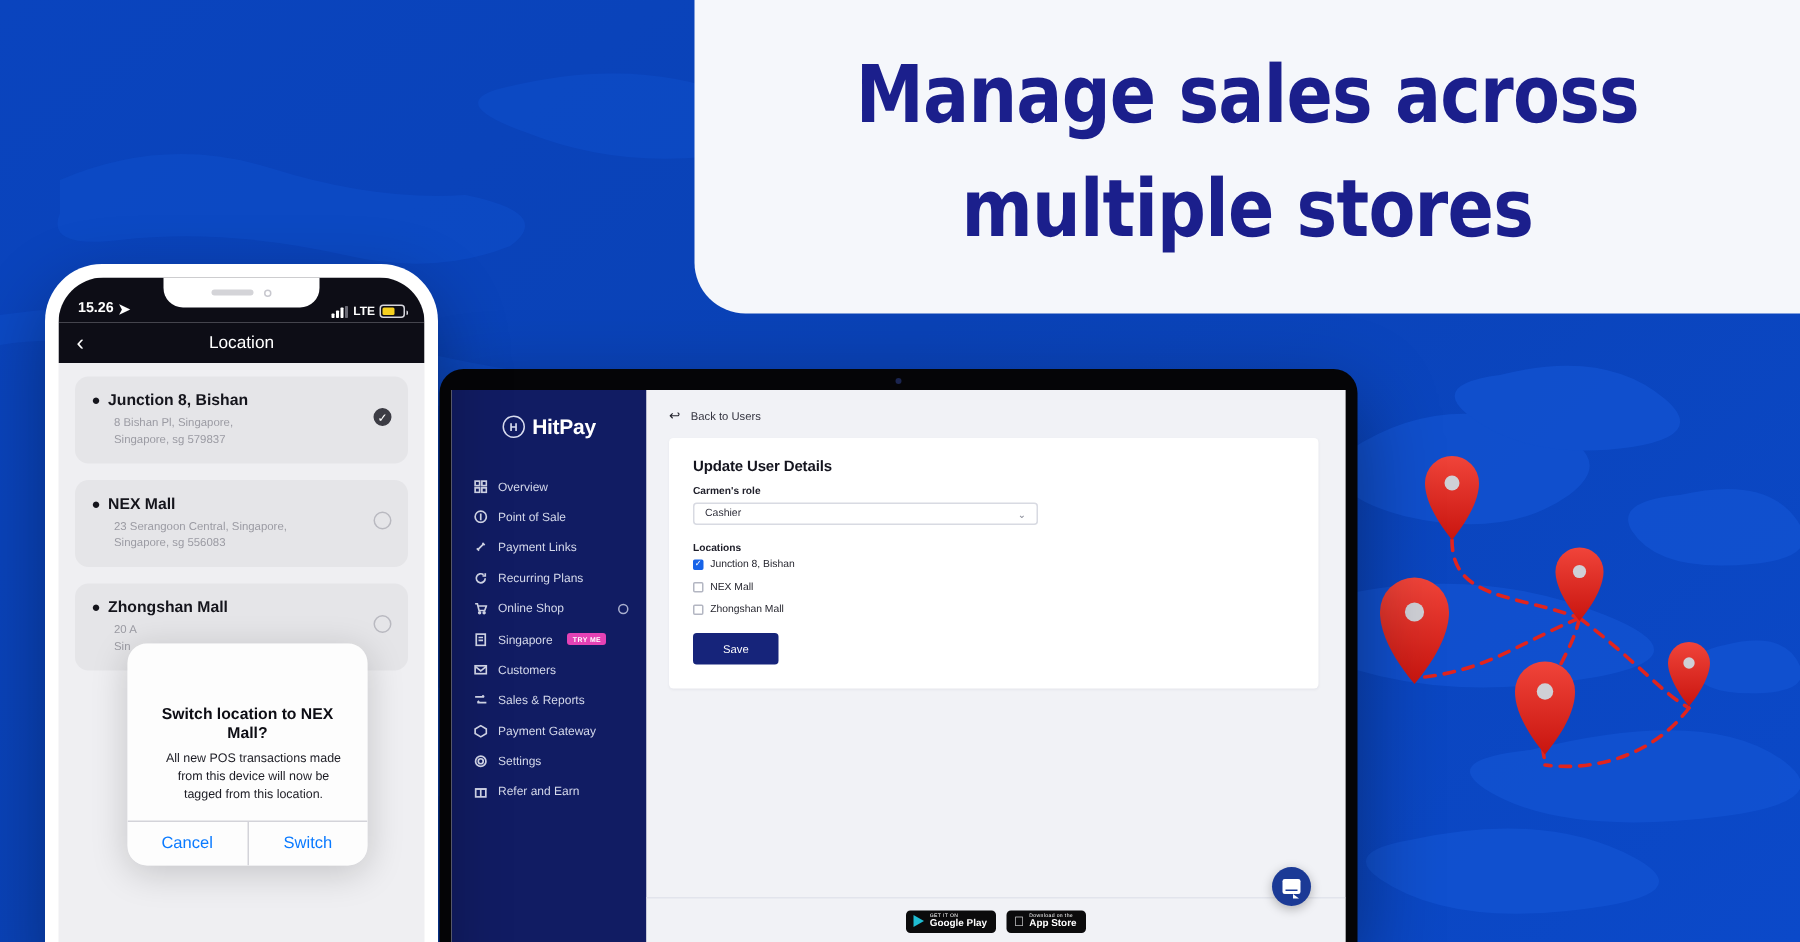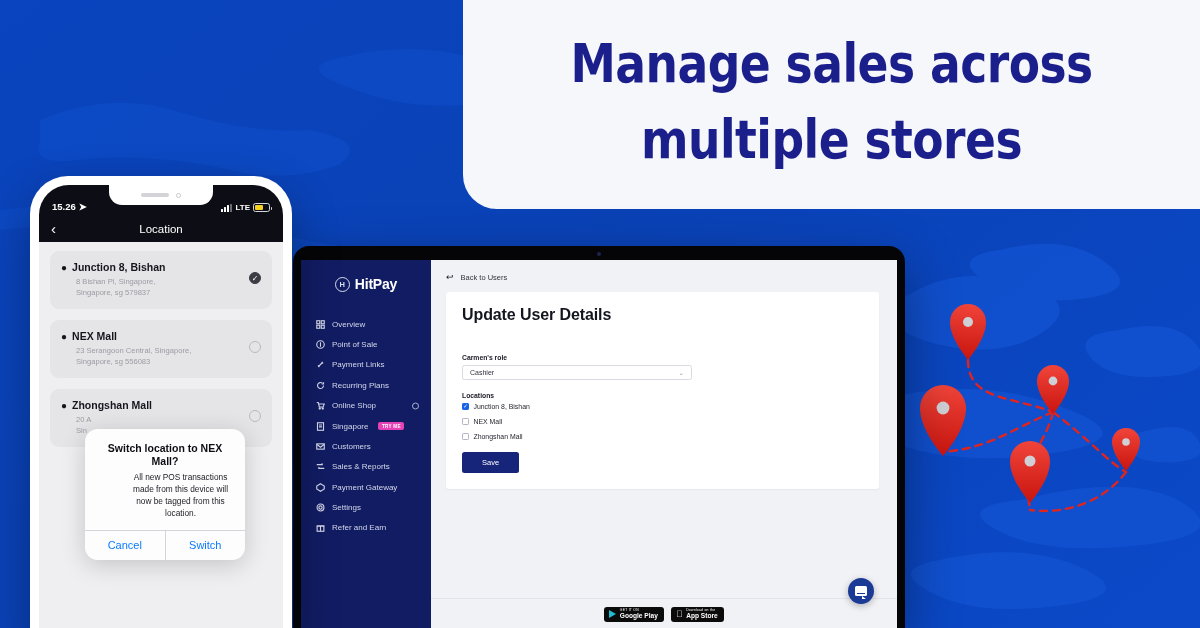--- a/index.html
+++ b/index.html
@@ -137,26 +137,25 @@
     width: 160px;
     background: rgba(253,253,253,.985);
     border-radius: 13px;
     box-shadow: 0 5px 24px rgba(0,0,0,.18);
     overflow: hidden;
     text-align: center;
     z-index: 4;
   }
   #phone-dialog .dtitle {
     font-size: 10.5px; font-weight: 700; color: #0d0d14;
-    padding: 13px 12px 0 12px; line-height: 1.25;
+    padding: 13px 12px 0 12px; line-height: 1.25; margin-top: 28px;
   }
   #phone-dialog .dbody {
     font-size: 8.3px; color: #1c1c24; line-height: 1.42;
     padding: 4px 14px 11px 22px;
-    margin-left: 23px;
   }
   #phone-dialog .dactions {
     display: flex; border-top: .7px solid #d3d3d9;
   }
   #phone-dialog .dactions button {
     flex: 1; background: transparent; border: none;
     padding: 8px 0 9px 0;
     color: #0a7aff; font-size: 11px;
     font-family: inherit; cursor: pointer;
   }
@@ -260,21 +259,21 @@
   #back-row .arr { font-size: 9px; color: #1c1c26; }
   #back-row .lbl { font-size: 7.5px; color: #33333f; }
 
   #card {
     margin: 0 18px 0 15px;
     background: #fff;
     border-radius: 3px;
     padding: 14px 16px 16px 16px;
     box-shadow: 0 1px 2px rgba(20,25,60,.05);
   }
-  #card h2 { font-size: 16px; color: #15151f; margin-bottom: 30px; letter-spacing: -.1px; }
+  #card h2 { font-size: 10px; color: #15151f; margin-bottom: 7px; letter-spacing: -.1px; }
   .flabel { font-size: 6.8px; font-weight: 700; color: #20202b; margin-bottom: 4px; }
   .fselect {
     width: 230px; height: 15px;
     border: 1px solid #d8dae2; border-radius: 2.5px;
     background: #fff; display: flex; align-items: center;
     padding: 0 7px; font-size: 7px; color: #30303c;
     position: relative; cursor: pointer; margin-bottom: 12px;
   }
   .fselect .chev {
     position: absolute; right: 7px; font-size: 6.5px; color: #8d909c;

